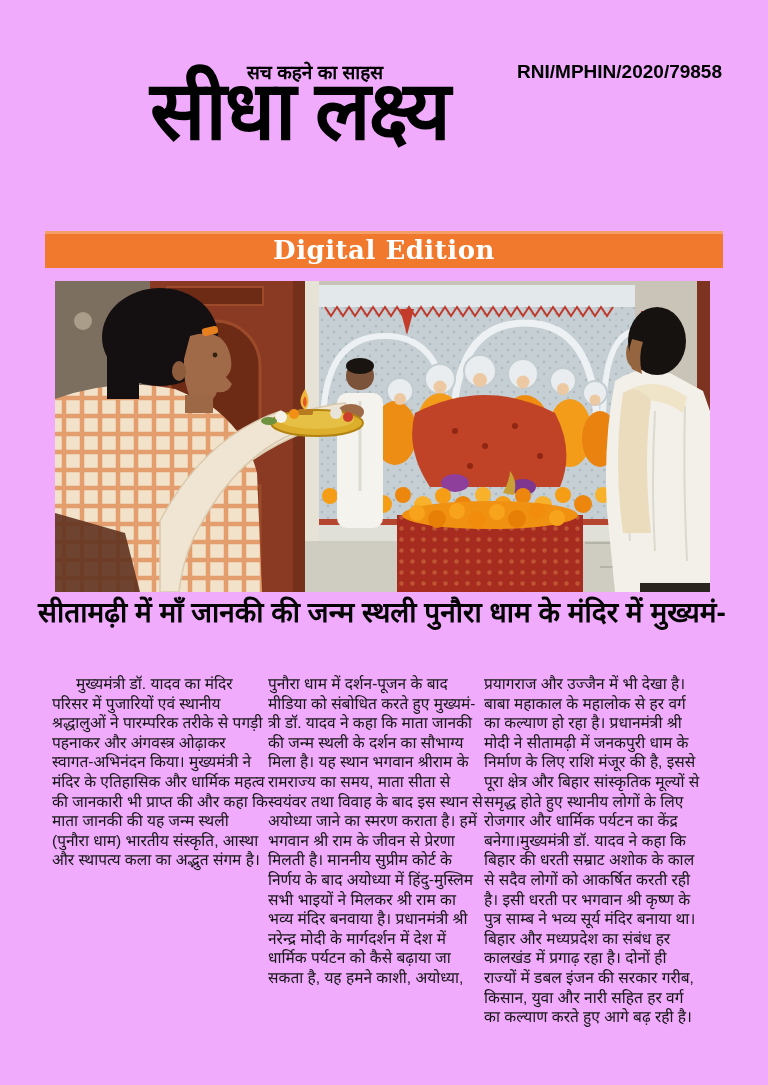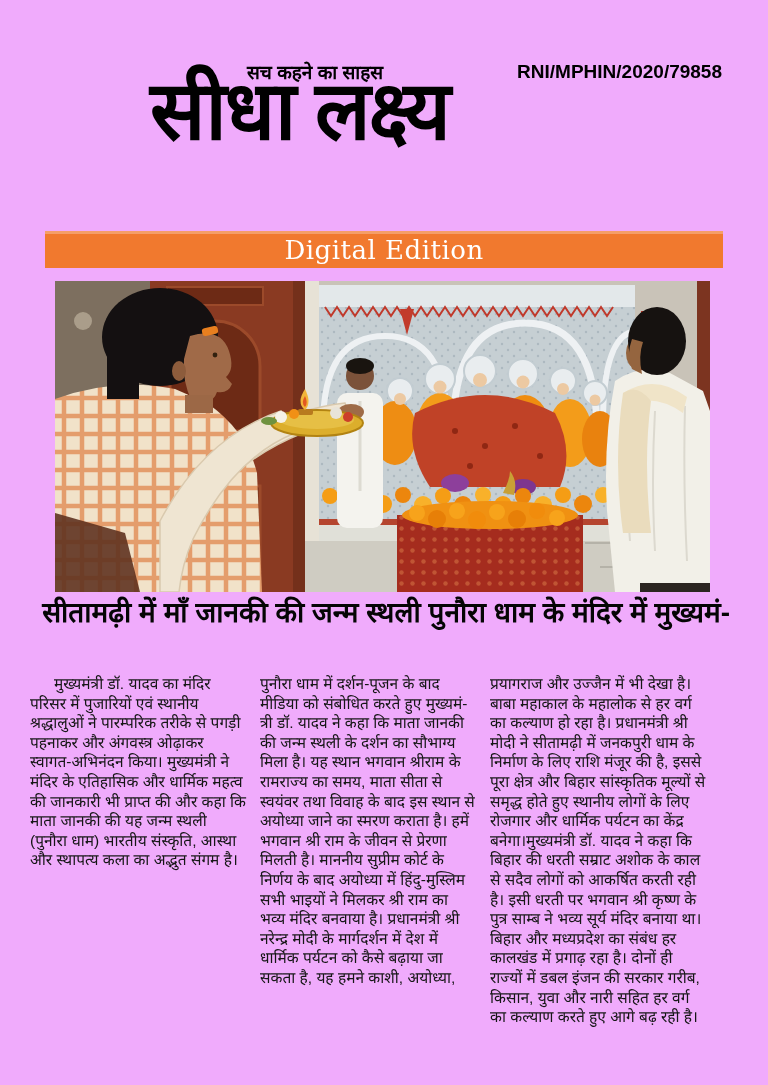--- a/index.html
+++ b/index.html
@@ -12,34 +12,34 @@
        letter-spacing:0px;font-family:"Liberation Sans",sans-serif;}
   .tagline{position:absolute;left:247px;top:59px;font-size:19px;font-weight:800;}
   .masthead{position:absolute;left:150px;top:52px;font-size:82px;font-weight:900;
             line-height:1.45;letter-spacing:-2px;white-space:nowrap;}
   .subtitle{position:absolute;left:437px;top:197px;font-size:21px;font-weight:800;}
 
   
   .banner{position:absolute;left:45px;right:45px;top:231px;height:37px;
           background:#f1792e;display:flex;align-items:center;justify-content:center;
           box-shadow:inset 0 3px 0 rgba(255,255,255,.28);}
-  .banner-text{color:#ffffff;font-family:"DejaVu Serif",serif;font-weight:400;
+  .banner-text{color:#ffffff;font-family:"DejaVu Serif",serif;font-weight:700;
                font-size:26px;letter-spacing:.5px;}
 
   
   .photo{position:absolute;left:55px;top:281px;width:655px;height:311px;
          overflow:hidden;background:#c9c3b8;}
   .photo svg{display:block;width:100%;height:100%;}
 
   
-  .headline{position:absolute;left:38px;right:38px;top:596px;text-align:right;
+  .headline{position:absolute;left:38px;right:38px;top:596px;text-align:left;
             font-weight:800;font-size:28px;line-height:34px;color:#050505;}
 
   
-  .columns{position:absolute;left:30px;top:674px;width:678px;display:flex;gap:14px;}
+  .columns{position:absolute;left:52px;top:674px;width:678px;display:flex;}
   .col{width:216px;font-size:15.5px;line-height:19.6px;color:#161616;text-align:left;}
   .col p{margin:0;}
   .col p.indent{text-indent:24px;}
 </style>
 </head>
 <body>
 
 <div class="page">
 
   <div class="rni">RNI/MPHIN/2020/79858</div>

